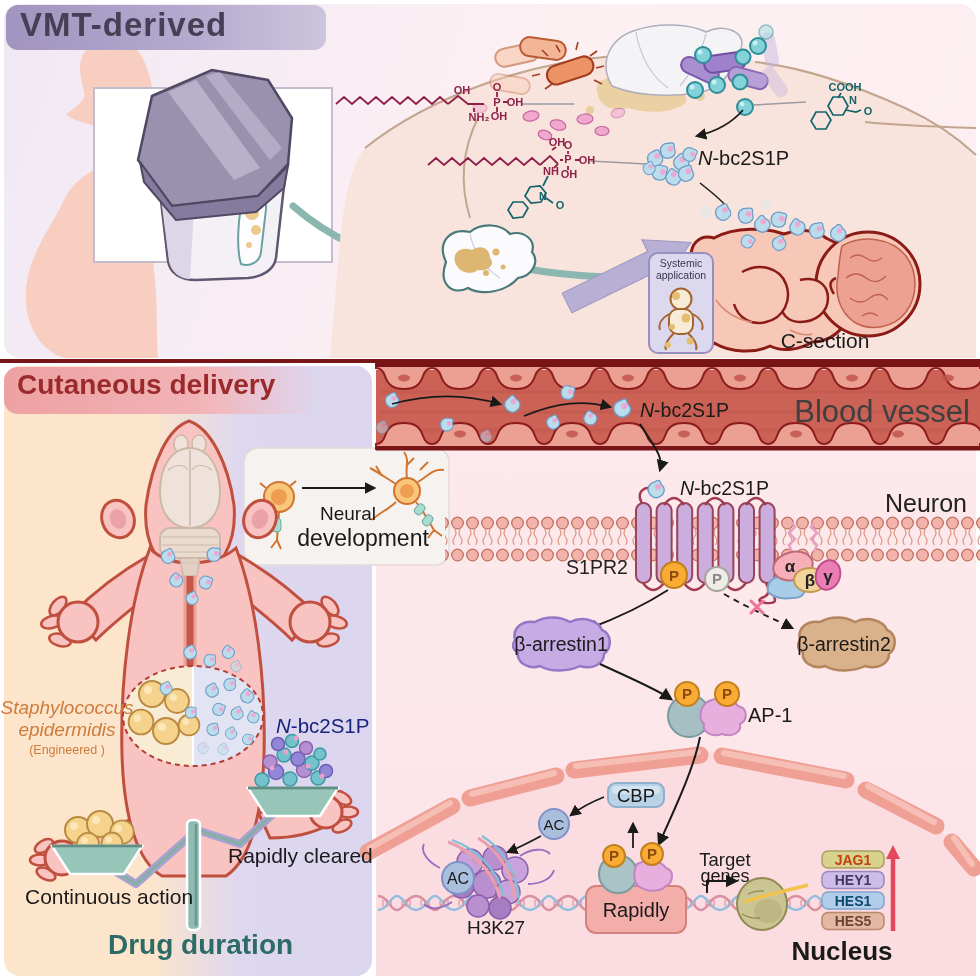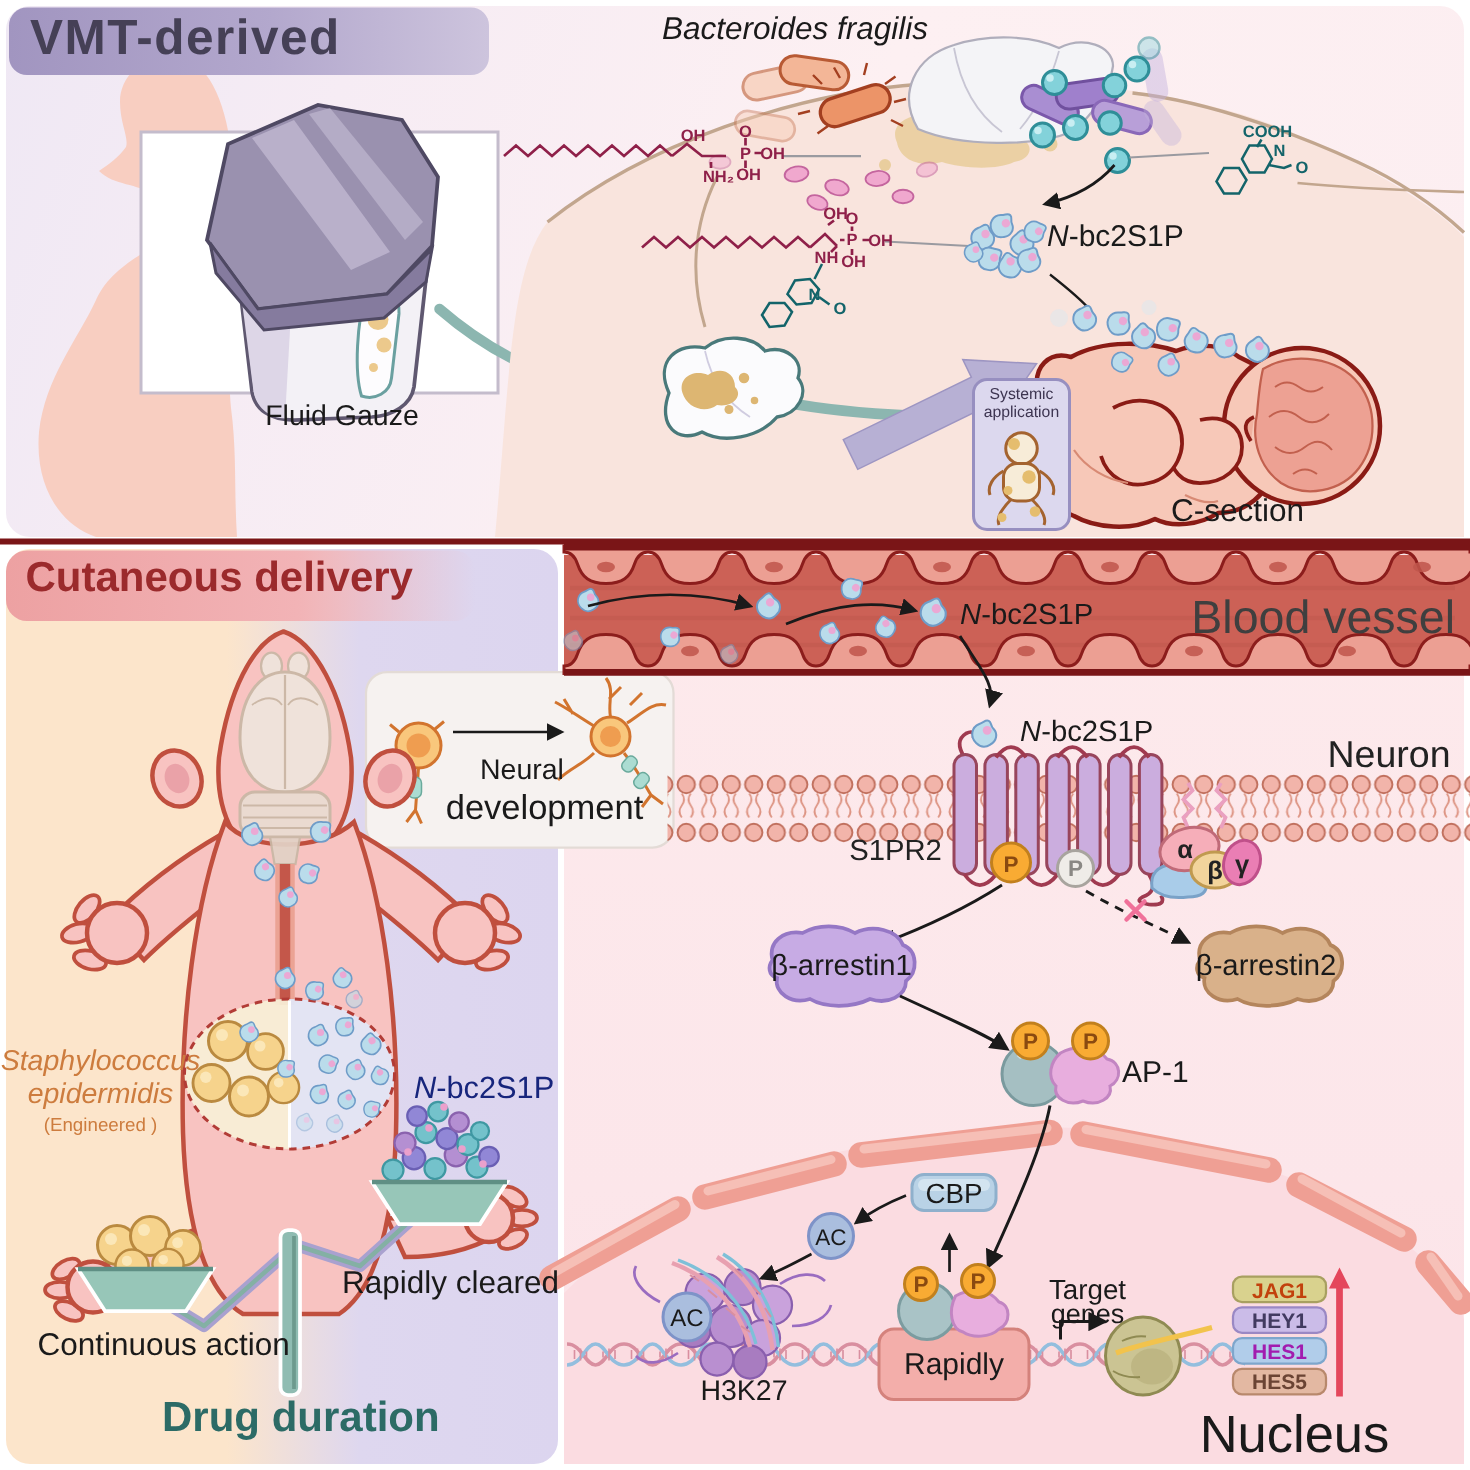--- a/index.html
+++ b/index.html
@@ -638,24 +638,22 @@
       <text x="828" y="582" font-size="17" font-weight="bold" fill="#222">γ</text>
       <text x="554" y="830" font-size="15" fill="#1a1a1a">AC</text>
       <text x="458" y="884" font-size="16" fill="#1a1a1a">AC</text>
     </g>
   </svg>
 
   <div class="banner-vmt">VMT-derived</div>
   <div class="banner-cut">Cutaneous delivery</div>
 
   <div class="lbl" style="left:128px;top:267px;width:200px;font-size:19px;">
-    <div>Fluid Gauze</div>
   </div>
 
-  <div class="lbl it" style="left:420px;top:8px;width:220px;font-size:21px;">Bacteroides fragilis</div>
 
   <div class="lbl" style="left:698px;top:147px;width:110px;font-size:20px;text-align:left;">
     <i>N</i><span>-bc2S1P</span>
   </div>
 
   <div class="lbl" style="left:649px;top:258px;width:64px;font-size:10.5px;color:#3c3450;line-height:1.12;">
     <div>Systemic</div>
     <div>application</div>
   </div>
 
@@ -691,18 +689,18 @@
   <div class="lbl" style="left:787px;top:633px;width:114px;font-size:19.5px;">β-arrestin2</div>
   <div class="lbl" style="left:748px;top:704px;width:60px;font-size:20px;text-align:left;">AP-1</div>
   <div class="lbl" style="left:608px;top:785px;width:56px;font-size:18.5px;">CBP</div>
   <div class="lbl" style="left:456px;top:917px;width:80px;font-size:19px;">H3K27</div>
   <div class="lbl" style="left:586px;top:899px;width:100px;font-size:20px;">Rapidly</div>
   <div class="lbl" style="left:695px;top:849px;width:60px;font-size:18.5px;">Target</div>
   <div class="lbl" style="left:695px;top:866px;width:60px;font-size:18px;">genes</div>
 
   <div class="lbl" style="left:822px;top:851.5px;width:62px;height:17px;font-size:14px;font-weight:bold;line-height:16px;color:#c2410c;">JAG1</div>
   <div class="lbl" style="left:822px;top:872px;width:62px;height:17px;font-size:14px;font-weight:bold;line-height:16px;color:#413a60;">HEY1</div>
-  <div class="lbl" style="left:822px;top:892.5px;width:62px;height:17px;font-size:14px;font-weight:bold;line-height:16px;color:#a21caf;">HES1</div>
+  <div class="lbl" style="left:822px;top:892.5px;width:62px;height:17px;font-size:14px;font-weight:bold;line-height:16px;color:#0c4a6e;">HES1</div>
   <div class="lbl" style="left:822px;top:913px;width:62px;height:17px;font-size:14px;font-weight:bold;line-height:16px;color:#6b4434;">HES5</div>
 
-  <div class="lbl" style="left:778px;top:936px;width:170px;font-size:35px;font-weight:normal;">Nucleus</div>
+  <div class="lbl" style="left:757px;top:936px;width:170px;font-size:26px;font-weight:bold;">Nucleus</div>
 
 </div>
 
 </body></html>

